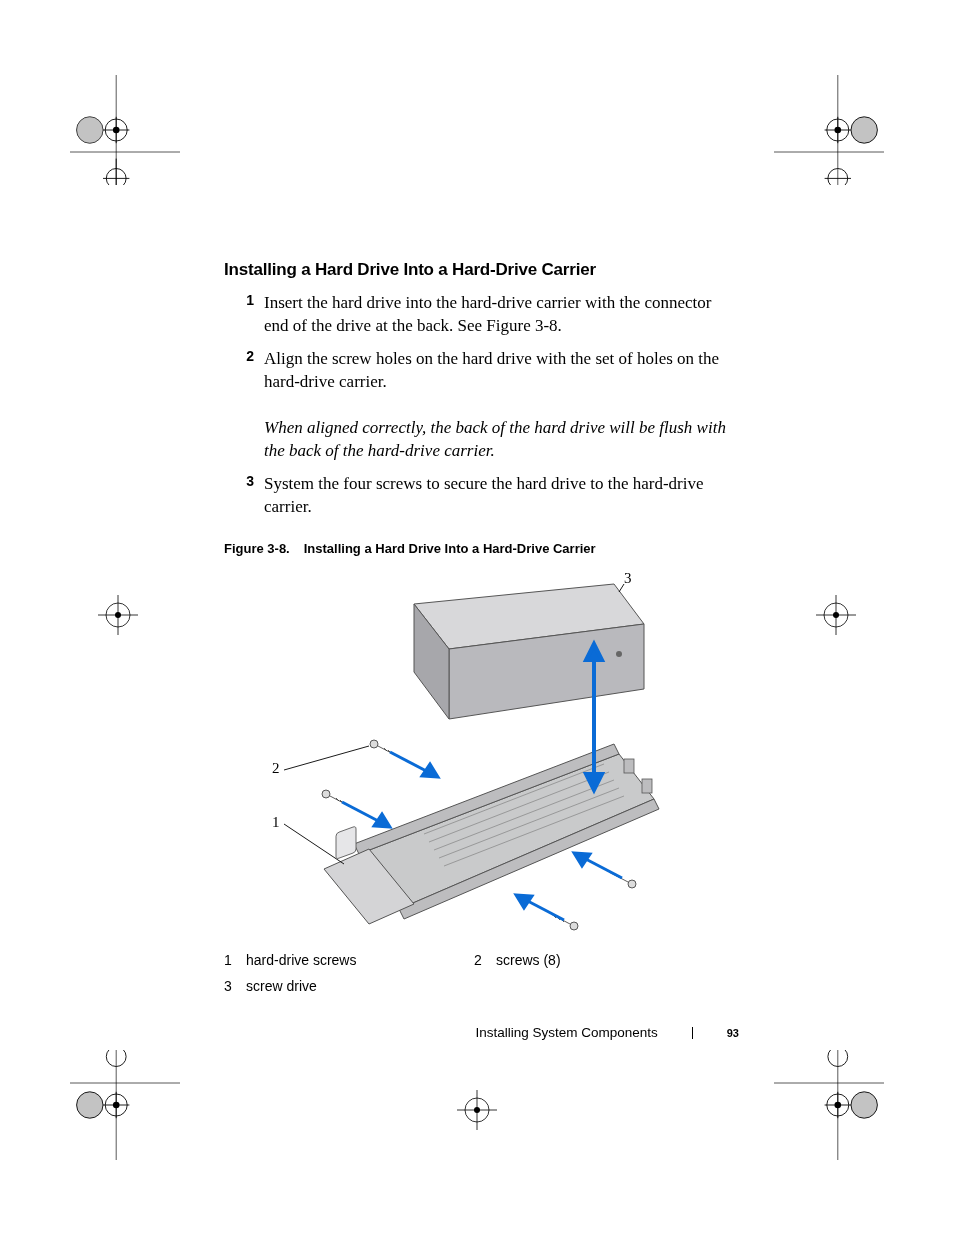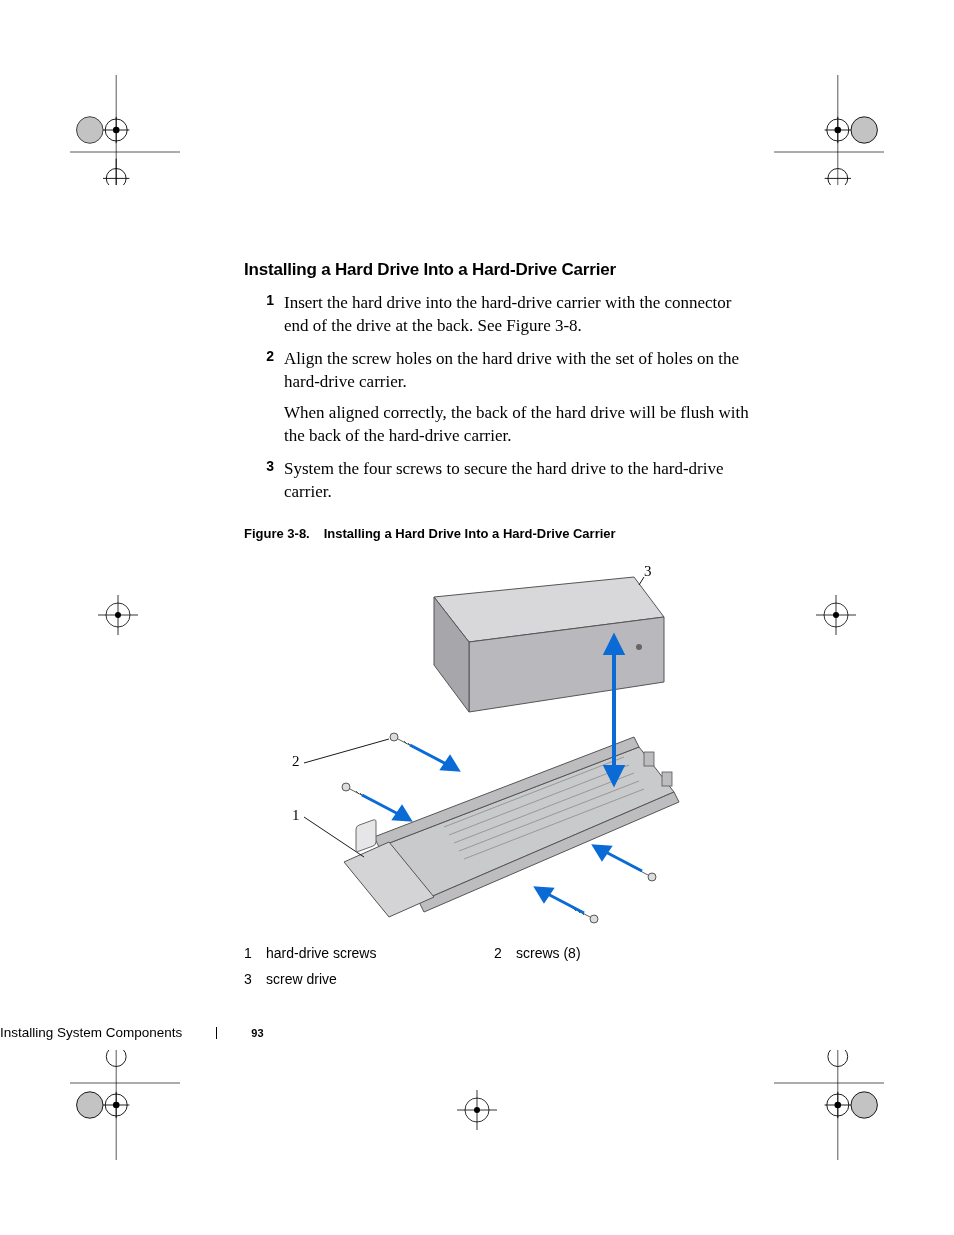--- a/index.html
+++ b/index.html
@@ -7,21 +7,21 @@
     padding: 0;
     width: 954px;
     height: 1235px;
     font-family: Georgia, 'Times New Roman', serif;
     background: #fff;
     position: relative;
     color: #000;
   }
   .content {
     position: absolute;
-    left: 244px;
+    left: 224px;
     top: 260px;
     width: 508px;
   }
   .section-heading {
     font-family: Arial, Helvetica, sans-serif;
     font-weight: bold;
     font-size: 17px;
     margin: 0 0 12px 0;
     letter-spacing: -0.2px;
   }
@@ -43,27 +43,28 @@
     flex-shrink: 0;
     text-align: right;
     padding-right: 10px;
   }
   .step-body {
     font-size: 17px;
     line-height: 1.35;
     flex: 1;
   }
   .note {
-    margin-top: 8px;
+    margin-top: 23px;
+    font-style: italic;
   }
   .figure-caption {
     font-family: Arial, Helvetica, sans-serif;
     font-weight: bold;
     font-size: 13px;
-    margin: 22px 0 26px 0;
+    margin: 22px 0 18px 0;
   }
   .figure-caption .capnum { margin-right: 14px; }
   .diagram {
     position: relative;
     width: 508px;
     height: 370px;
   }
   .callout-num {
     position: absolute;
     font-family: Georgia, serif;
@@ -78,21 +79,21 @@
   .legend-cell { display: flex; align-items: baseline; }
   .legend-num { width: 22px; flex-shrink: 0; }
   .legend-text { }
   .legend-cell.first { width: 250px; }
   .footer {
     position: absolute;
     bottom: 195px;
     left: 0;
     width: 954px;
     display: flex;
-    justify-content: flex-start;
+    justify-content: flex-end;
     padding-right: 215px;
     box-sizing: border-box;
     font-family: Arial, Helvetica, sans-serif;
     font-size: 13.5px;
     align-items: center;
     gap: 34px;
   }
   .footer .sep { border-left: 1px solid #000; height: 12px; }
   .footer .pagenum { font-weight: bold; font-size: 11px; }
   

